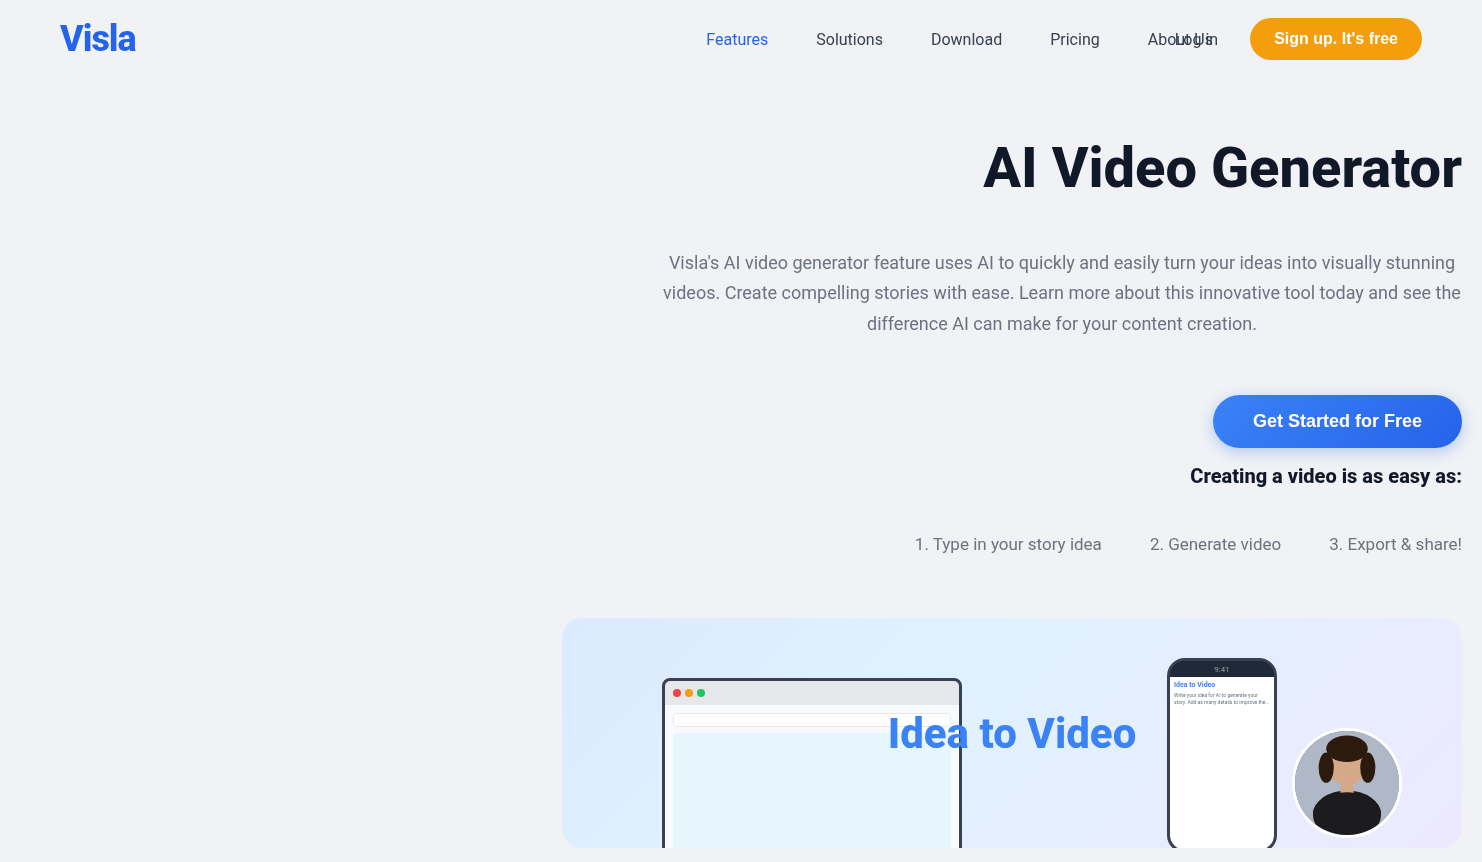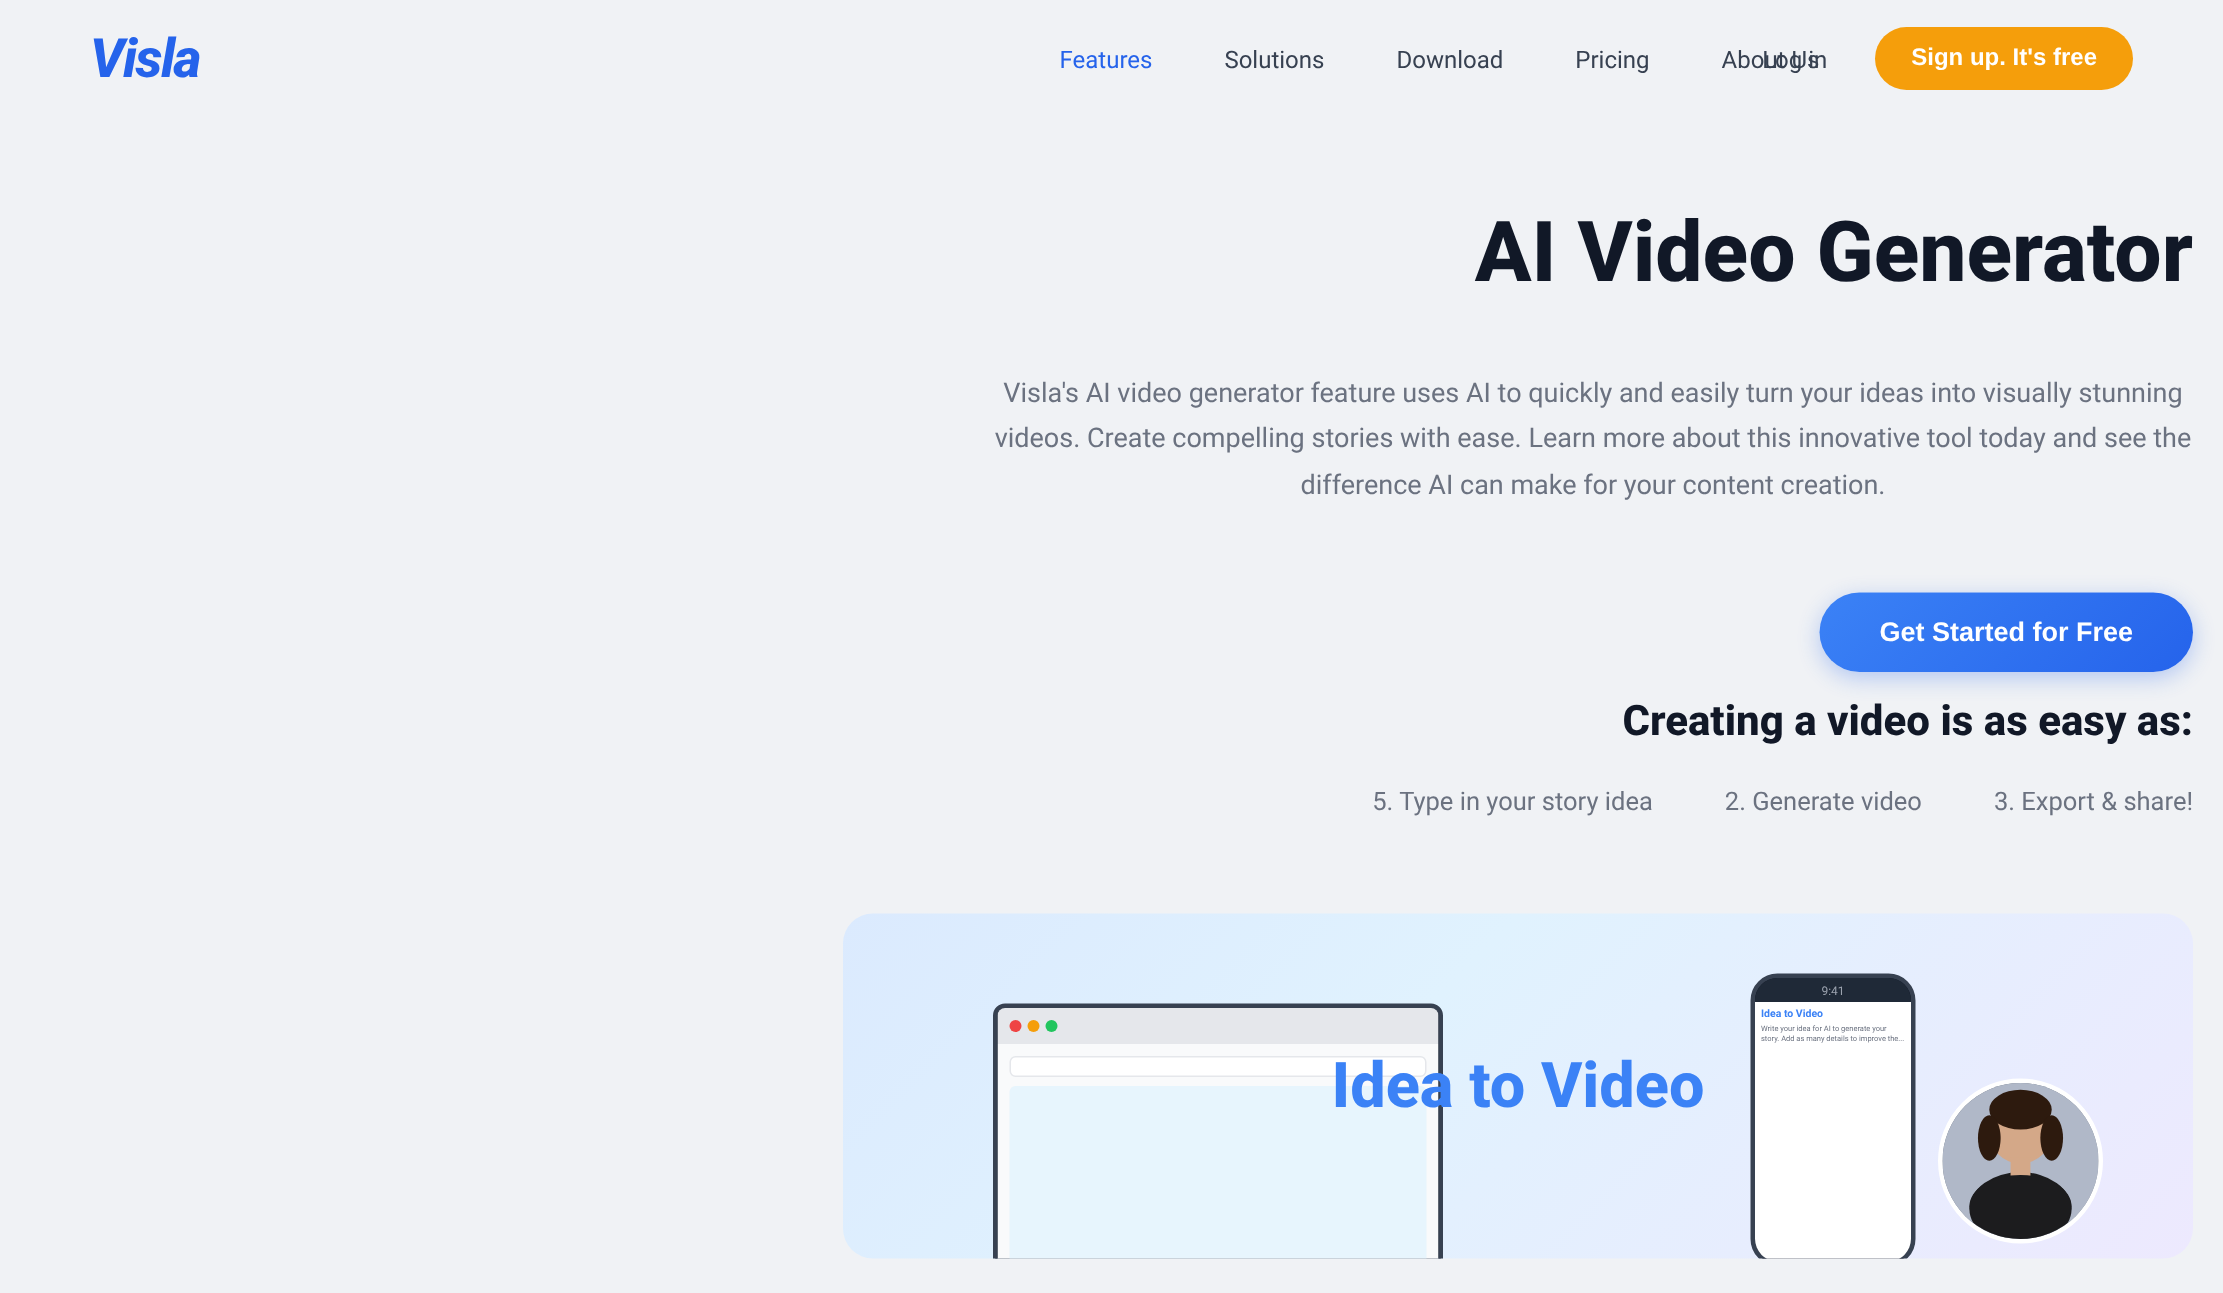--- a/index.html
+++ b/index.html
@@ -25,21 +25,20 @@
       background-color: #f0f2f5;
       position: relative;
     }
 
     .logo {
       font-size: 36px;
       font-weight: 800;
       color: #2563eb;
       letter-spacing: -1px;
       cursor: pointer;
-      font-style: italic;
     }
 
     nav {
       display: flex;
       gap: 8px;
       position: absolute;
       left: 50%;
       transform: translateX(-10%);
     }
 
@@ -115,25 +114,25 @@
       border: none;
       border-radius: 50px;
       padding: 16px 40px;
       font-size: 18px;
       font-weight: 700;
       cursor: pointer;
       box-shadow: 0 4px 15px rgba(37, 99, 235, 0.3);
     }
 
     .steps-title {
-      font-size: 28px;
+      font-size: 20px;
       font-weight: 800;
       color: #111827;
       text-align: center;
-      margin-bottom: 12px;
+      margin-bottom: 30px;
     }
 
     .steps-list {
       display: flex;
       gap: 48px;
       margin-bottom: 48px;
       color: #6b7280;
       font-size: 17px;
     }
 
@@ -315,21 +314,21 @@
 <main>
   <h1 class="hero-title">AI Video Generator</h1>
 
   <p class="hero-description">Visla's AI video generator feature uses AI to quickly and easily turn your ideas into visually stunning videos. Create compelling stories with ease. Learn more about this innovative tool today and see the difference AI can make for your content creation.</p>
 
   <button class="cta-btn">Get Started for Free</button>
 
   <h2 class="steps-title">Creating a video is as easy as:</h2>
 
   <div class="steps-list">
-    <span>5. Type in your story idea</span>
+    <span>1. Type in your story idea</span>
     <span>2. Generate video</span>
     <span>3. Export &amp; share!</span>
   </div>
 
   <div class="video-card">
 
     <div class="video-card-title">Idea to Video</div>
 
     <div class="laptop-mockup">
       <div class="laptop-screen">

